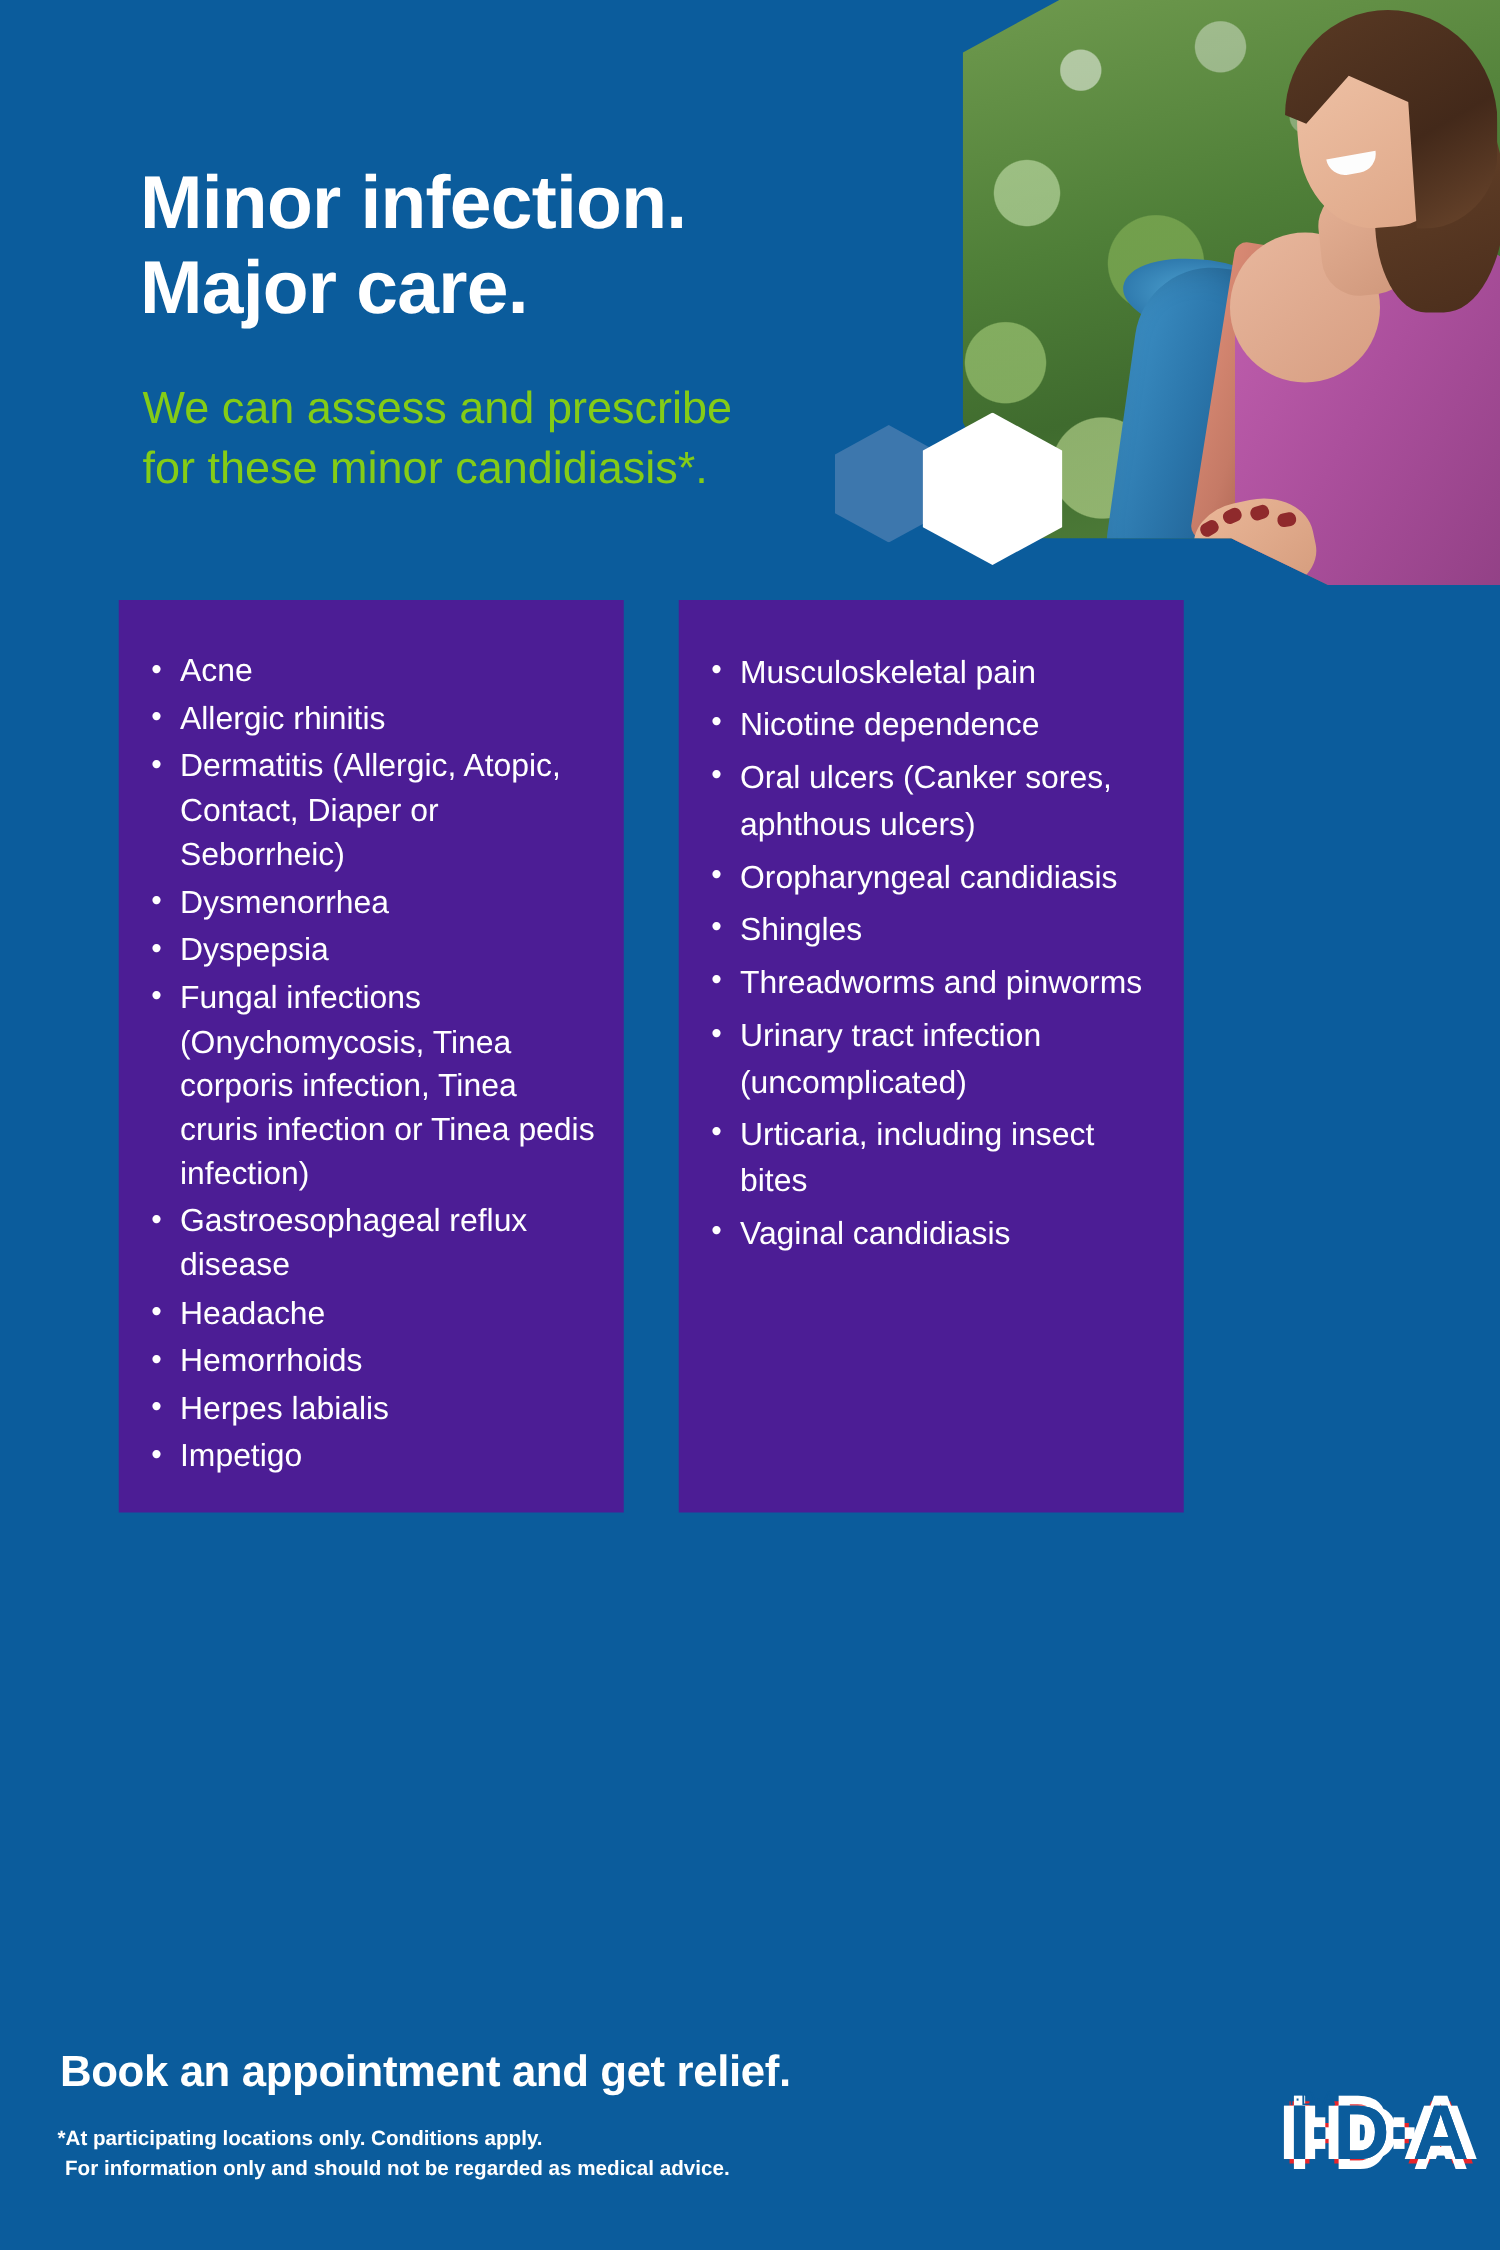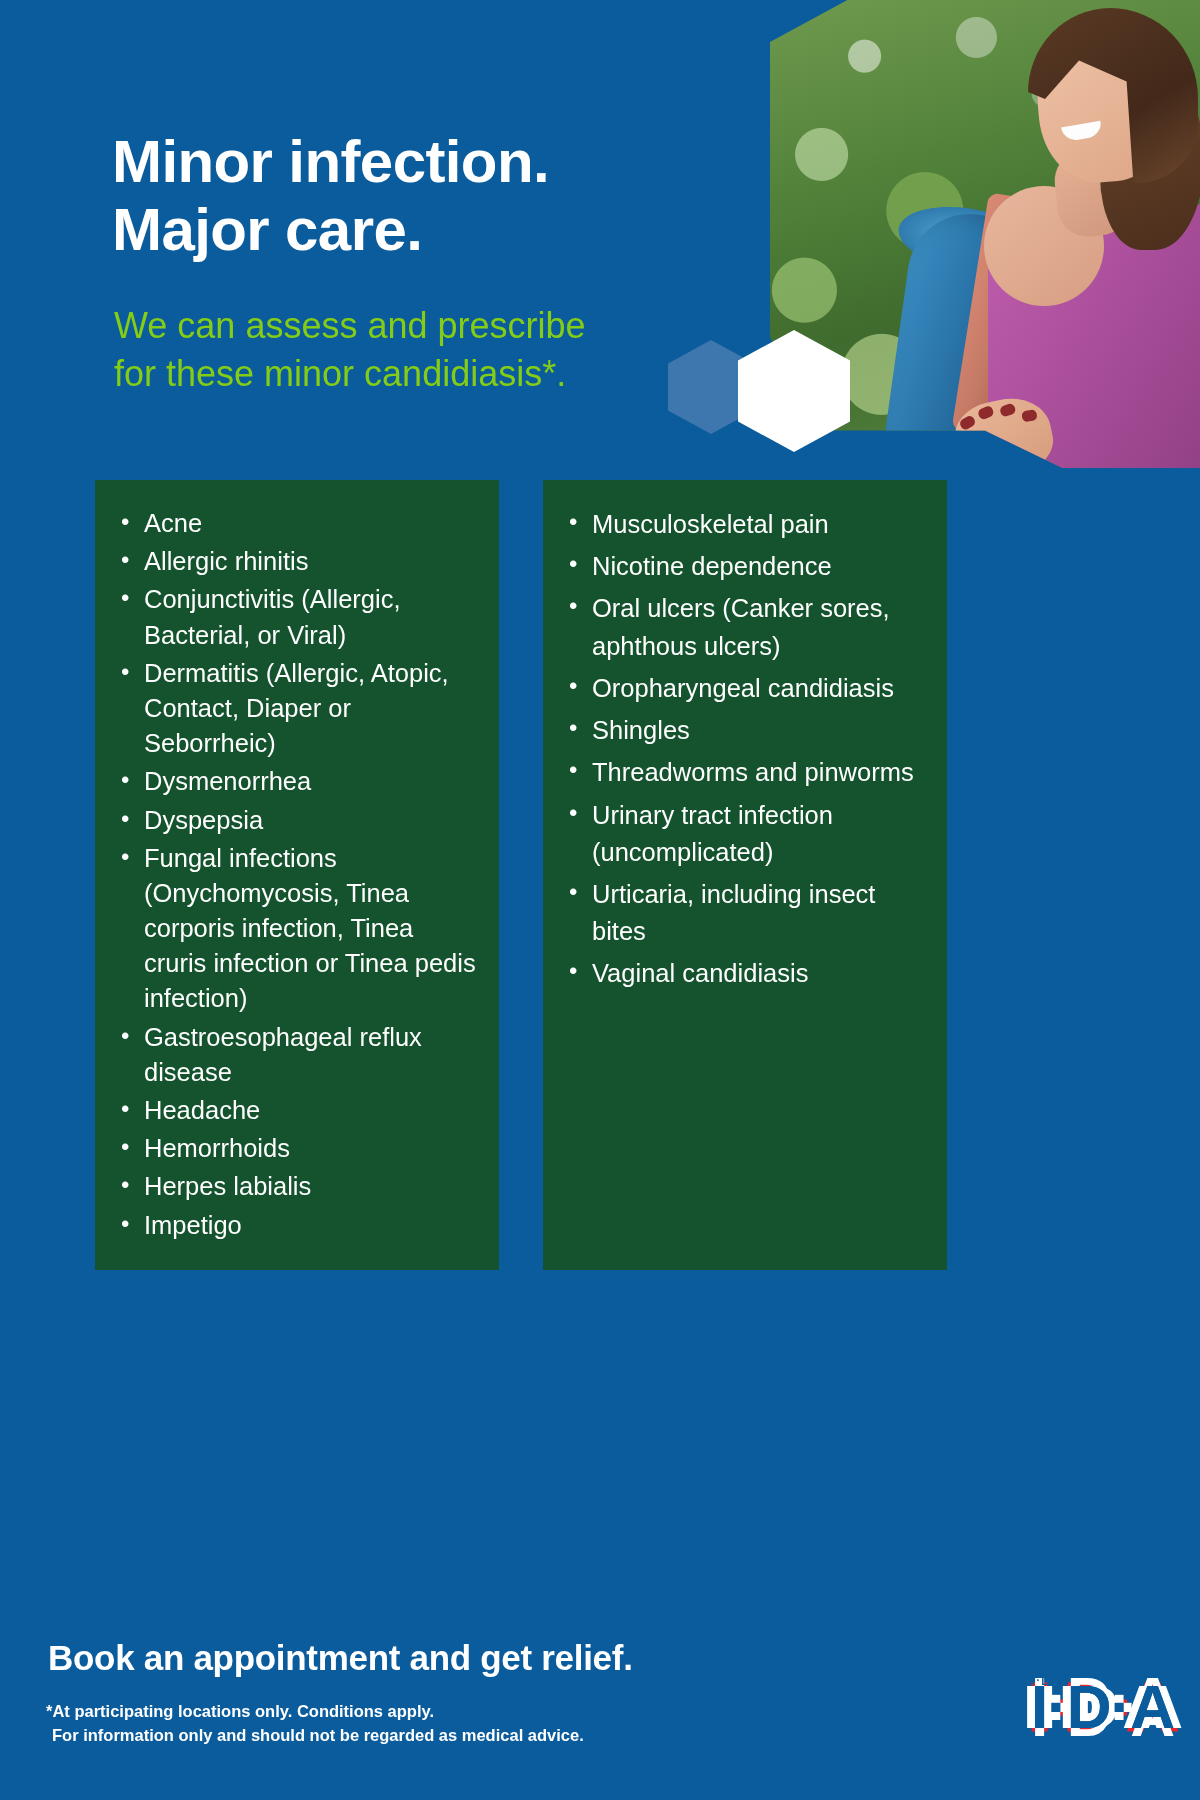--- a/index.html
+++ b/index.html
@@ -202,23 +202,23 @@
 
   
   .columns {
     position: absolute;
     left: 95px; top: 480px;
     width: 1010px;
     display: flex;
     gap: 44px;
   }
   .col {
-    background: #14532d;
+    background: #4c1d95;
     width: 404px;
-    padding: 26px 22px 24px 22px;
+    padding: 40px 22px 24px 22px;
   }
   .col.right { width: 404px; }
 
   ul.cond {
     list-style: none;
   }
   ul.cond li {
     position: relative;
     color: #ffffff;
     font-size: 25.5px;
@@ -327,21 +327,20 @@
   <p class="subhead">
     <span>We can assess and prescribe</span>
     <span>for these minor candidiasis*.</span>
   </p>
 
   <div class="columns">
     <div class="col left">
       <ul class="cond">
         <li>Acne</li>
         <li>Allergic rhinitis</li>
-        <li>Conjunctivitis (Allergic, Bacterial, or Viral)</li>
         <li>Dermatitis (Allergic, Atopic, Contact, Diaper or Seborrheic)</li>
         <li>Dysmenorrhea</li>
         <li>Dyspepsia</li>
         <li>Fungal infections (Onychomycosis, Tinea corporis infection, Tinea cruris infection or Tinea pedis infection)</li>
         <li>Gastroesophageal reflux disease</li>
         <li>Headache</li>
         <li>Hemorrhoids</li>
         <li>Herpes labialis</li>
         <li>Impetigo</li>
       </ul>

